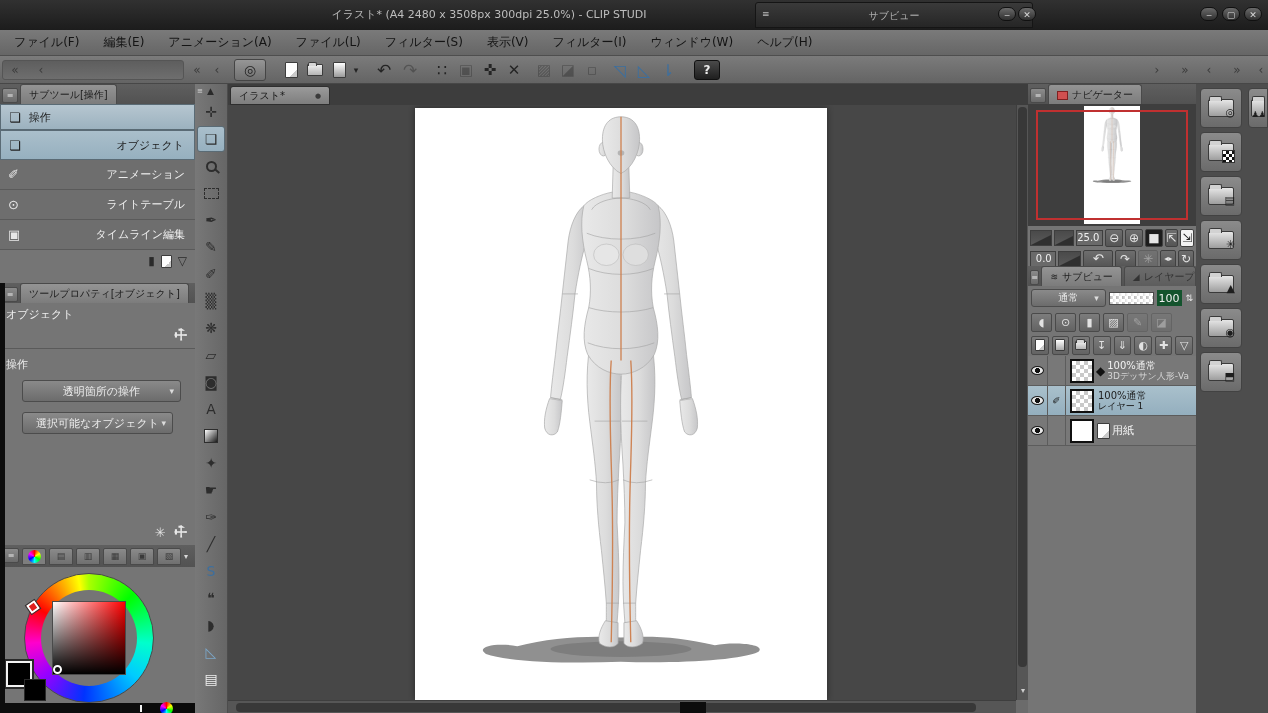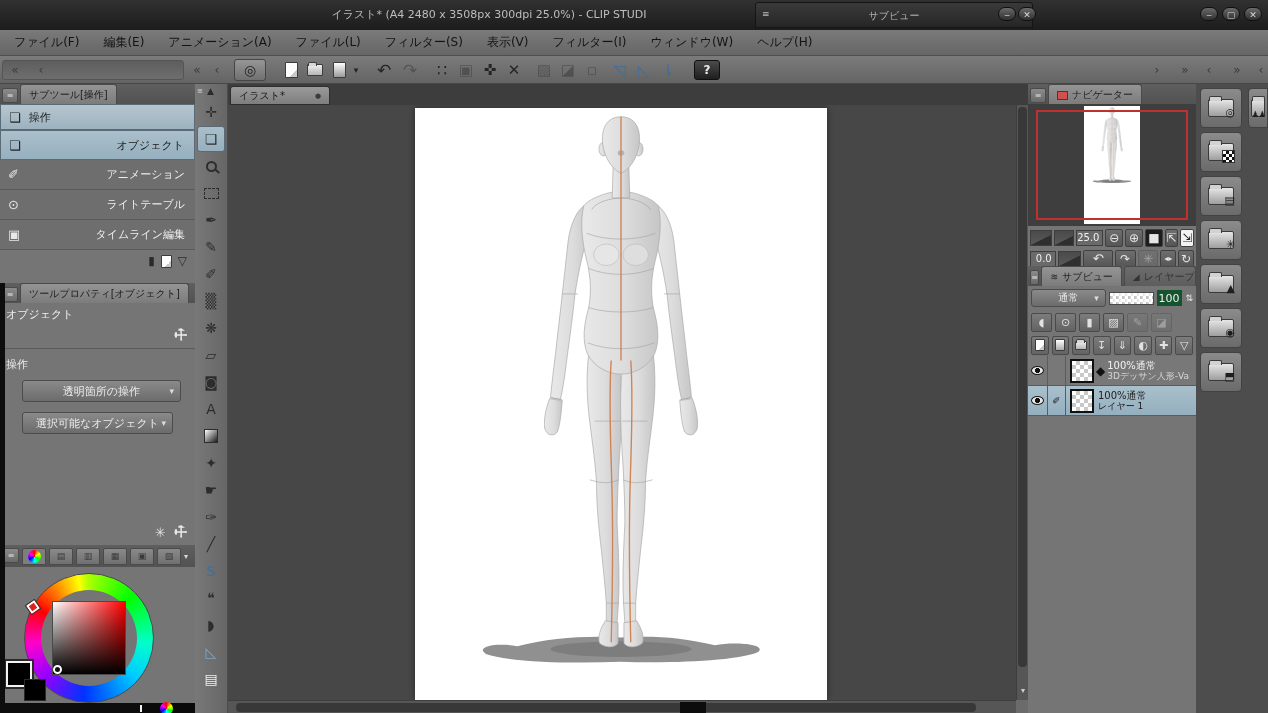--- a/index.html
+++ b/index.html
@@ -504,20 +504,29 @@
       </div>
     <div class="cell-edit">
         <span>✐</span>
       </div>
     <div class="lthumb checker"></div>
     <div style="margin-left:4px">
       <div class="lname1">100%通常</div>
       <div class="lname2">レイヤー 1</div>
     </div>
   </div>
+  <div class="llist-row">
+    <div class="cell-eye">
+        <span class="eye"></span>
+      </div>
+    <div class="cell-edit"></div>
+    <div class="lthumb" style="background:#fff"></div>
+    <span class="paper" style="width:13px;height:16px;margin-left:3px"></span>
+    <div class="lname1" style="margin-left:2px;font-size:11px">用紙</div>
+  </div>
 </div>
 
 <div id="matdock" class="abs">
   <div class="mat abs" style="top:4px">
       <span class="folder">
         <span class="fg">◎</span>
       </span>
     </div>
   <div class="mat abs" style="top:4px;left:52px;width:20px;border-radius:4px 0 0 4px">
       <span class="folder" style="width:14px">

